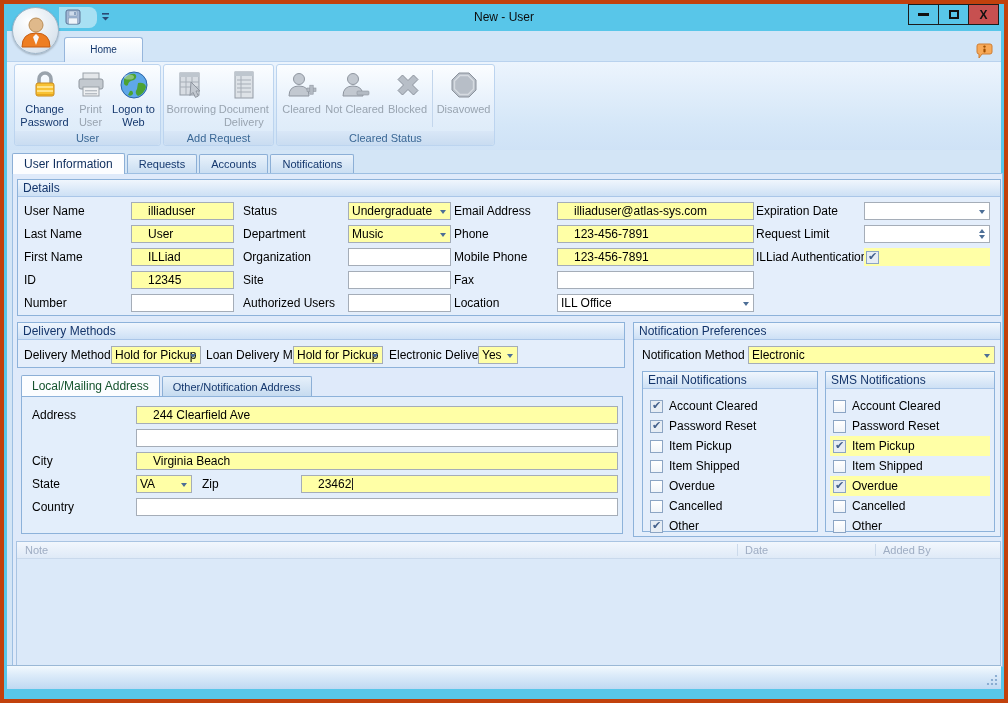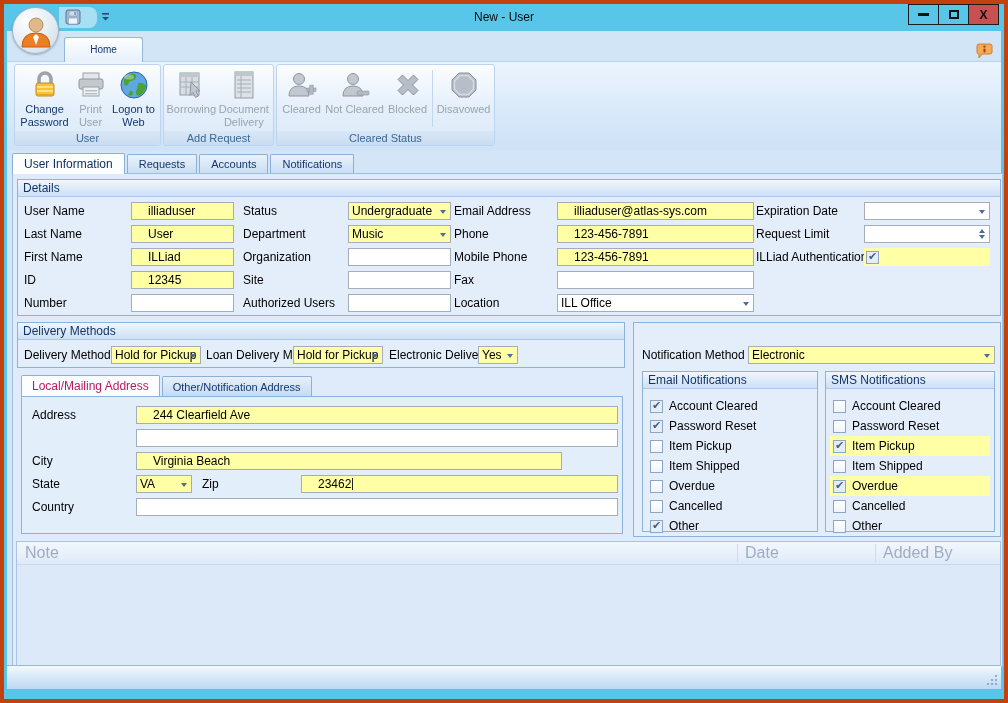--- a/index.html
+++ b/index.html
@@ -94,31 +94,31 @@
 
   .authstrip { position:absolute; top:0; height:18px; background:#ffffa6; display:flex;
                align-items:center; padding-left:2px; }
 
   .caret { display:inline-block; width:1px; height:12px; background:#222; margin-left:1px; }
 
   
   .atab { height:20px; padding:0 10px; margin-right:2px; border:1px solid #8cafd6; border-bottom:none;
           border-radius:2px 2px 0 0; background:linear-gradient(#e6f0fa,#c6dbf0);
           color:#15386e; font-size:11px; display:inline-flex; align-items:center; }
-  .atab.active { background:#fbfdff; font-size:12px; color:#be185d; height:21px; position:relative; z-index:2; }
+  .atab.active { background:#fbfdff; font-size:12px; color:#14532d; height:21px; position:relative; z-index:2; }
 
   .cblist { position:absolute; top:17px; left:0; right:0; bottom:0; padding:7px 0 0 4px; }
   .cbrow { height:20px; display:flex; align-items:center; gap:6px; padding-left:3px; margin-right:4px; }
   .cbrow.hl { background:#ffffa6; }
   .cblabel { font-size:12px; color:#000; }
 
   
   .notes { position:absolute; border:1px solid #a9c4e2; background:#dbe9f9; }
-  .notes-hd { position:relative; height:23px; background:linear-gradient(#f2f7fd,#dfeaf7);
-              border-bottom:1px solid #c9d9ec; color:#9fadc3; font-size:16px; }
+  .notes-hd { position:relative; height:17px; background:linear-gradient(#f2f7fd,#dfeaf7);
+              border-bottom:1px solid #c9d9ec; color:#9fadc3; font-size:11px; }
   .nh { position:absolute; top:2px; }
   .nsep { position:absolute; top:2px; bottom:2px; width:1px; background:#ccdaeb; }
 
   .statusbar { position:absolute; left:0; right:0; bottom:0; height:24px;
                border-top:1px solid #9ab8d6;
                background:linear-gradient(#f3f9fe,#dcebf9 40%,#bfd9f2); }
   .grip { position:absolute; right:3px; bottom:3px; }
 </style>
 </head>
 <body>
@@ -392,41 +392,42 @@
       <div class="gbox" style="left:8px;top:222px;width:602px;height:138px;background:#e3eefb;">
         <div class="frow" style="top:9px;">
           <span class="lbl" style="left:10px;">Address</span>
           <span class="tf yellow" style="left:114px;width:482px;">244 Clearfield Ave</span>
         </div>
         <div class="frow" style="top:32px;">
           <span class="tf" style="left:114px;width:482px;"></span>
         </div>
         <div class="frow" style="top:55px;">
           <span class="lbl" style="left:10px;">City</span>
-          <span class="tf yellow" style="left:114px;width:426px;">Virginia Beach</span>
+          <span class="tf yellow" style="left:114px;width:482px;">Virginia Beach</span>
         </div>
         <div class="frow" style="top:78px;">
           <span class="lbl" style="left:10px;">State</span>
           <span class="combo yellow" style="left:114px;width:56px;">
               <span>VA</span>
               <span class="arr"></span>
             </span>
           <span class="lbl" style="left:180px;">Zip</span>
           <span class="tf yellow" style="left:279px;width:317px;">
               <span>23462</span>
               <span class="caret"></span>
             </span>
         </div>
         <div class="frow" style="top:101px;">
           <span class="lbl" style="left:10px;">Country</span>
           <span class="tf" style="left:114px;width:482px;"></span>
         </div>
       </div>
 
       <div class="gbox" style="left:620px;top:148px;width:368px;height:215px;">
+        <div class="gbox-hd">Notification Preferences</div>
         <div class="frow" style="top:23px;">
           <span class="lbl" style="left:8px;">Notification Method</span>
           <span class="combo yellow" style="left:114px;width:247px;">
               <span>Electronic</span>
               <span class="arr"></span>
             </span>
         </div>
 
         <div class="gbox" style="left:8px;top:48px;width:176px;height:161px;">
           <div class="gbox-hd">Email Notifications</div>

